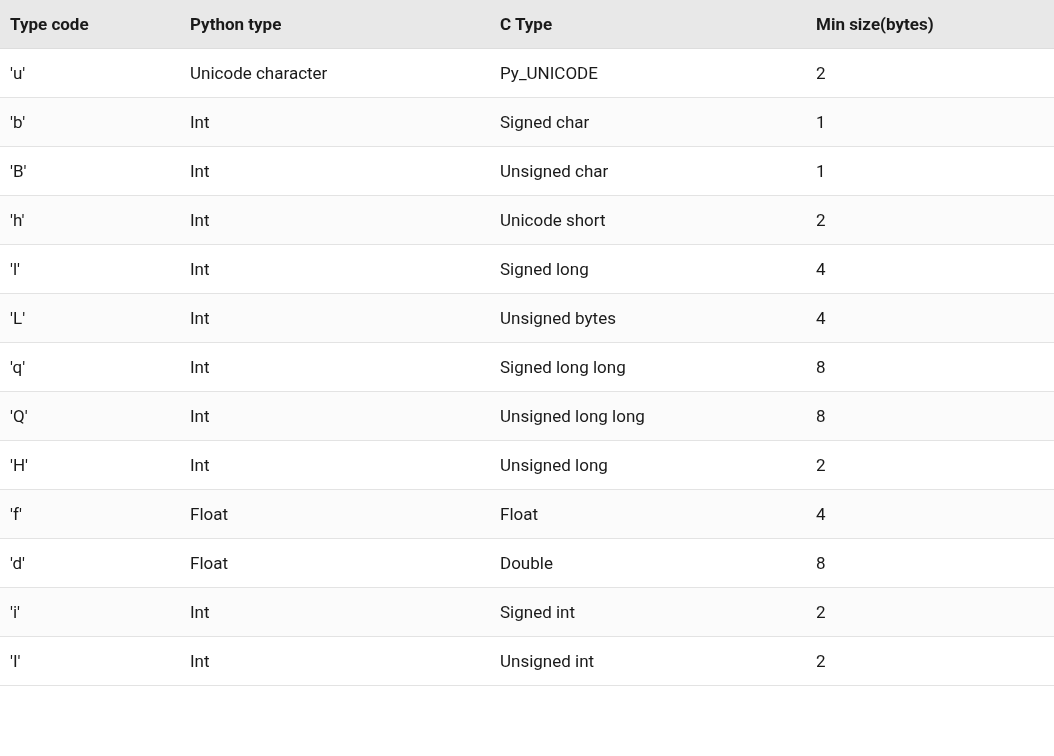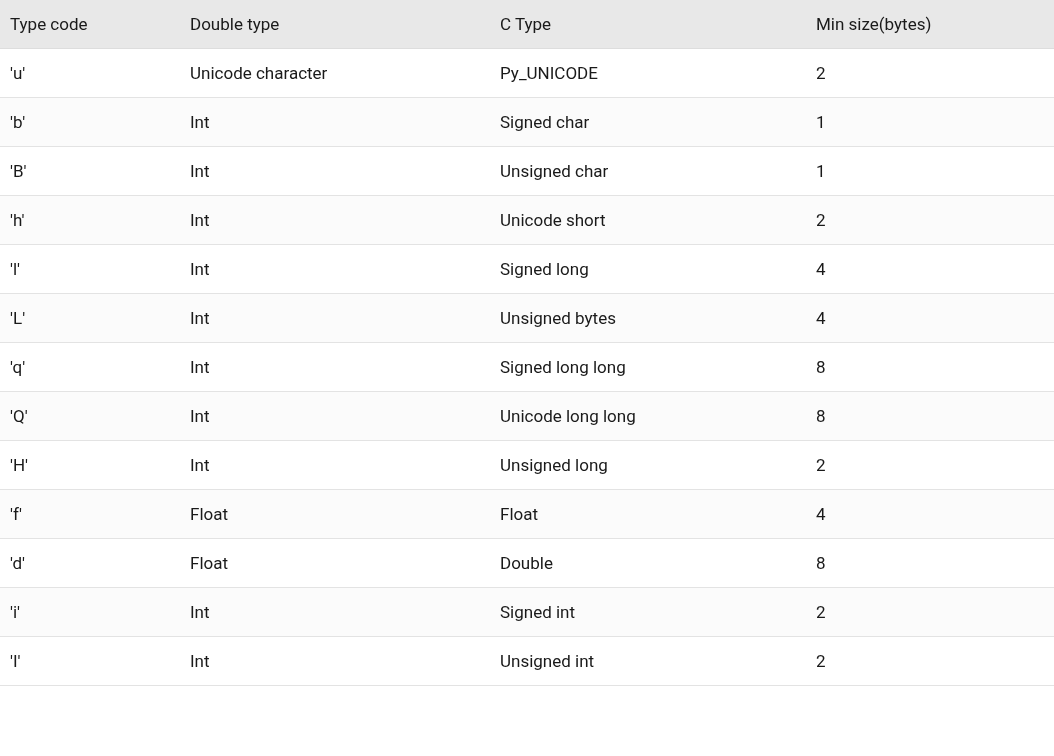--- a/index.html
+++ b/index.html
@@ -15,21 +15,21 @@
     table {
       width: 100%;
       border-collapse: collapse;
       table-layout: fixed;
     }
     thead tr {
       background: #e8e8e8;
     }
     th {
       text-align: left;
-      font-weight: 400;
+      font-weight: 700;
       padding: 14px 10px;
       border-bottom: 1px solid #ddd;
       font-size: 17px;
     }
     td {
       padding: 14px 10px;
       border-bottom: 1px solid #e3e3e3;
       font-size: 17px;
       vertical-align: middle;
     }
@@ -47,21 +47,21 @@
 <table>
   <colgroup>
     <col class="c1">
       <col class="c2">
       <col class="c3">
       <col class="c4">
   </colgroup>
   <thead>
     <tr>
       <th>Type code</th>
-      <th>Double type</th>
+      <th>Python type</th>
       <th>C Type</th>
       <th>Min size(bytes)</th>
     </tr>
   </thead>
   <tbody>
     <tr>
       <td>'u'</td>
       <td>Unicode character</td>
       <td>Py_UNICODE</td>
       <td>2</td>
@@ -98,21 +98,21 @@
     </tr>
     <tr>
       <td>'q'</td>
       <td>Int</td>
       <td>Signed long long</td>
       <td>8</td>
     </tr>
     <tr>
       <td>'Q'</td>
       <td>Int</td>
-      <td>Unicode long long</td>
+      <td>Unsigned long long</td>
       <td>8</td>
     </tr>
     <tr>
       <td>'H'</td>
       <td>Int</td>
       <td>Unsigned long</td>
       <td>2</td>
     </tr>
     <tr>
       <td>'f'</td>

